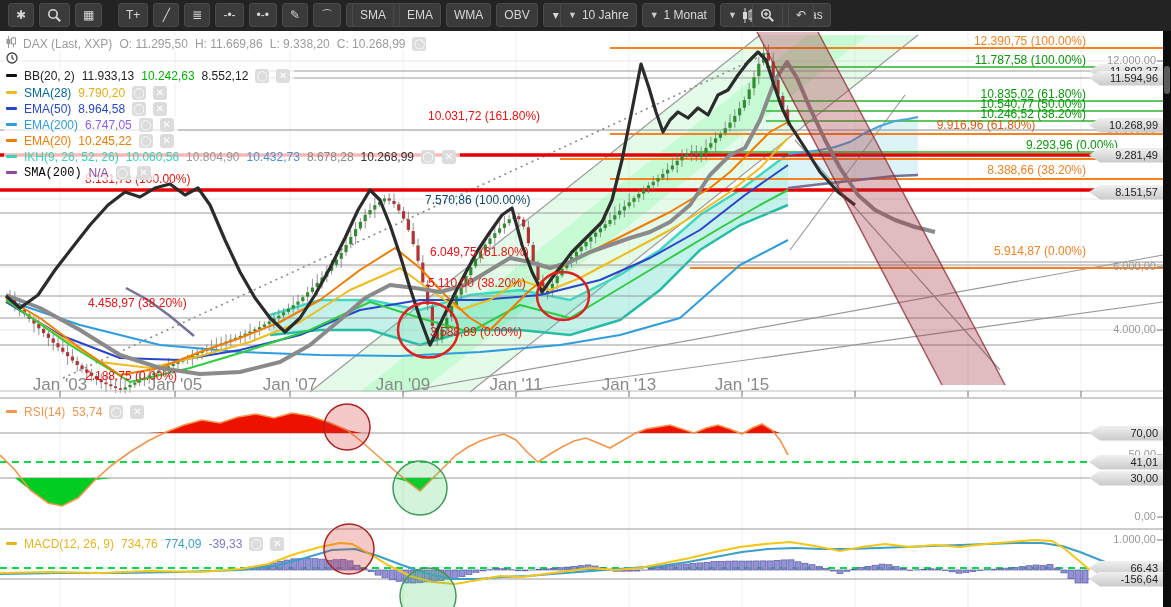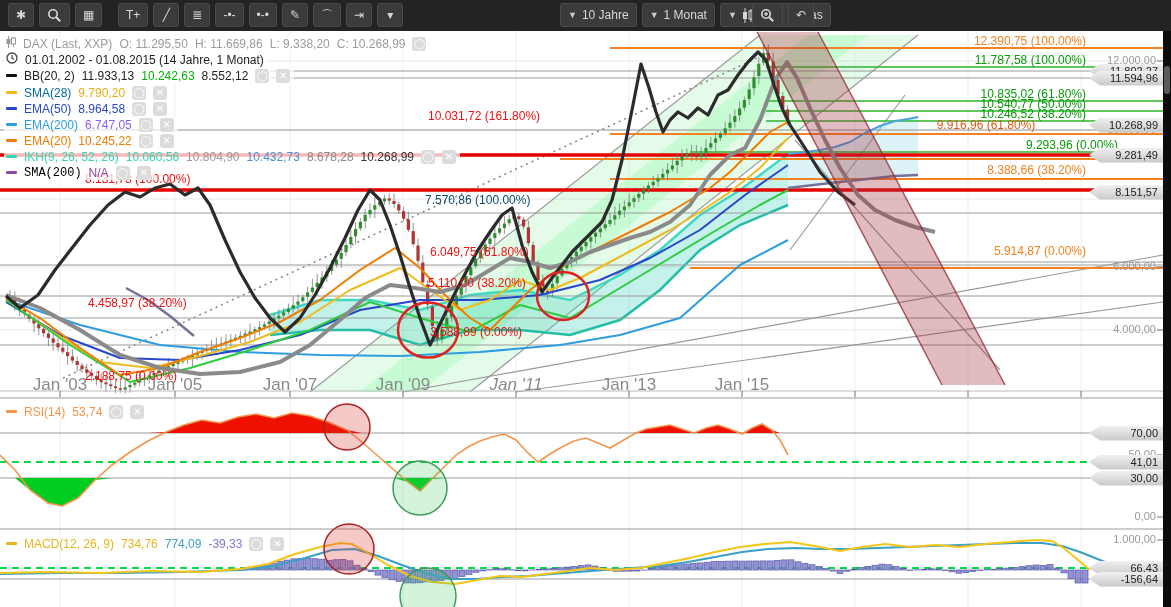--- a/index.html
+++ b/index.html
@@ -623,20 +623,37 @@
         <div class="tb-btn">
           <span>⌒</span>
         </div>
         <div class="tb-btn">
           <span>⇥</span>
         </div>
         <div class="tb-btn">
           <span>▾</span>
         </div>
       </div>
+      <div class="tb-group" style="left: 352px;">
+        <div class="tb-btn">
+          <span>SMA</span>
+        </div>
+        <div class="tb-btn">
+          <span>EMA</span>
+        </div>
+        <div class="tb-btn">
+          <span>WMA</span>
+        </div>
+        <div class="tb-btn">
+          <span>OBV</span>
+        </div>
+        <div class="tb-btn">
+          <span>▾</span>
+        </div>
+      </div>
       <div class="tb-group" style="left: 560px;">
         <div class="tb-btn">
           <span class="caret">▼</span>
           <span>10 Jahre</span>
         </div>
         <div class="tb-btn">
           <span class="caret">▼</span>
           <span>1 Monat</span>
         </div>
         <div class="tb-btn">
@@ -689,21 +706,21 @@
       <div class="axis-lbl" style="left: 1086px; top: 123px;">10.000,00</div>
       <div class="axis-lbl" style="left: 1086px; top: 260px;">6.000,00</div>
       <div class="axis-lbl" style="left: 1086px; top: 323px;">4.000,00</div>
       <div class="axis-lbl" style="left: 1086px; top: 448px;">50,00</div>
       <div class="axis-lbl" style="left: 1086px; top: 510px;">0,00</div>
       <div class="axis-lbl" style="left: 1086px; top: 533px;">1.000,00</div>
       <div class="xtick" style="left: 25px; top: 375px;">Jan '03</div>
       <div class="xtick" style="left: 140px; top: 375px;">Jan '05</div>
       <div class="xtick" style="left: 255px; top: 375px;">Jan '07</div>
       <div class="xtick" style="left: 368px; top: 375px;">Jan '09</div>
-      <div class="xtick" style="left: 481px; top: 375px; font-style: italic;">Jan '11</div>
+      <div class="xtick" style="left: 481px; top: 375px;">Jan '11</div>
       <div class="xtick" style="left: 594px; top: 375px;">Jan '13</div>
       <div class="xtick" style="left: 707px; top: 375px;">Jan '15</div>
       <div class="tag" style="top: 63.5px;">11.802,27</div>
       <div class="tag" style="top: 70.5px;">11.594,96</div>
       <div class="tag" style="top: 117.5px;">10.268,99</div>
       <div class="tag" style="top: 147.5px;">9.281,49</div>
       <div class="tag" style="top: 184.5px;">8.151,57</div>
       <div class="tag" style="top: 425.5px;">70,00</div>
       <div class="tag" style="top: 454.5px;">41,01</div>
       <div class="tag" style="top: 470.5px;">30,00</div>
@@ -721,21 +738,20 @@
         <span style="color: rgb(155, 155, 155);">H: 11.669,86</span>
         <span style="color: rgb(155, 155, 155);">L: 9.338,20</span>
         <span style="color: rgb(155, 155, 155);">C: 10.268,99</span>
         <span class="mini">◯</span>
       </div>
       <div class="legend-row" style="left: 4px; top: 52px;">
         <span><svg width="12" height="12" viewBox="0 0 12 12">
             <circle cx="6" cy="6" r="5" fill="none" stroke="#444" stroke-width="1.3"></circle>
             <path d="M6 3 L6 6 L8 7.5" fill="none" stroke="#444" stroke-width="1.2"></path>
           </svg></span>
-        <span style="color: rgb(34, 34, 34);">01.01.2002 - 01.08.2015 (14 Jahre, 1 Monat)</span>
       </div>
       <div class="legend-row" style="left: 4px; top: 68px;">
         <span class="sw" style="background: rgb(17, 17, 17);"></span>
         <span style="color: rgb(34, 34, 34);">BB(20, 2)</span>
         <span style="color: rgb(34, 34, 34);">11.933,13</span>
         <span style="color: rgb(0, 179, 0);">10.242,63</span>
         <span style="color: rgb(34, 34, 34);">8.552,12</span>
         <span class="mini">◯</span>
         <span class="mini">✕</span>
       </div>

